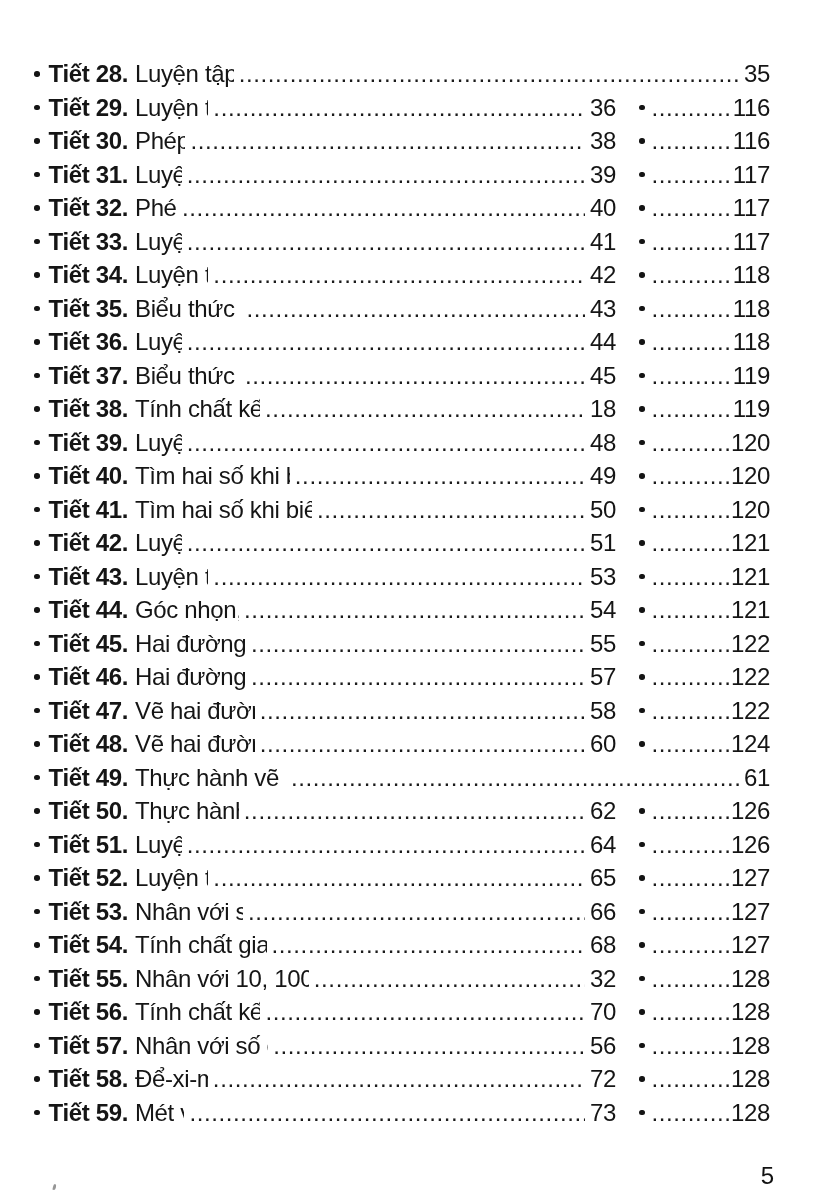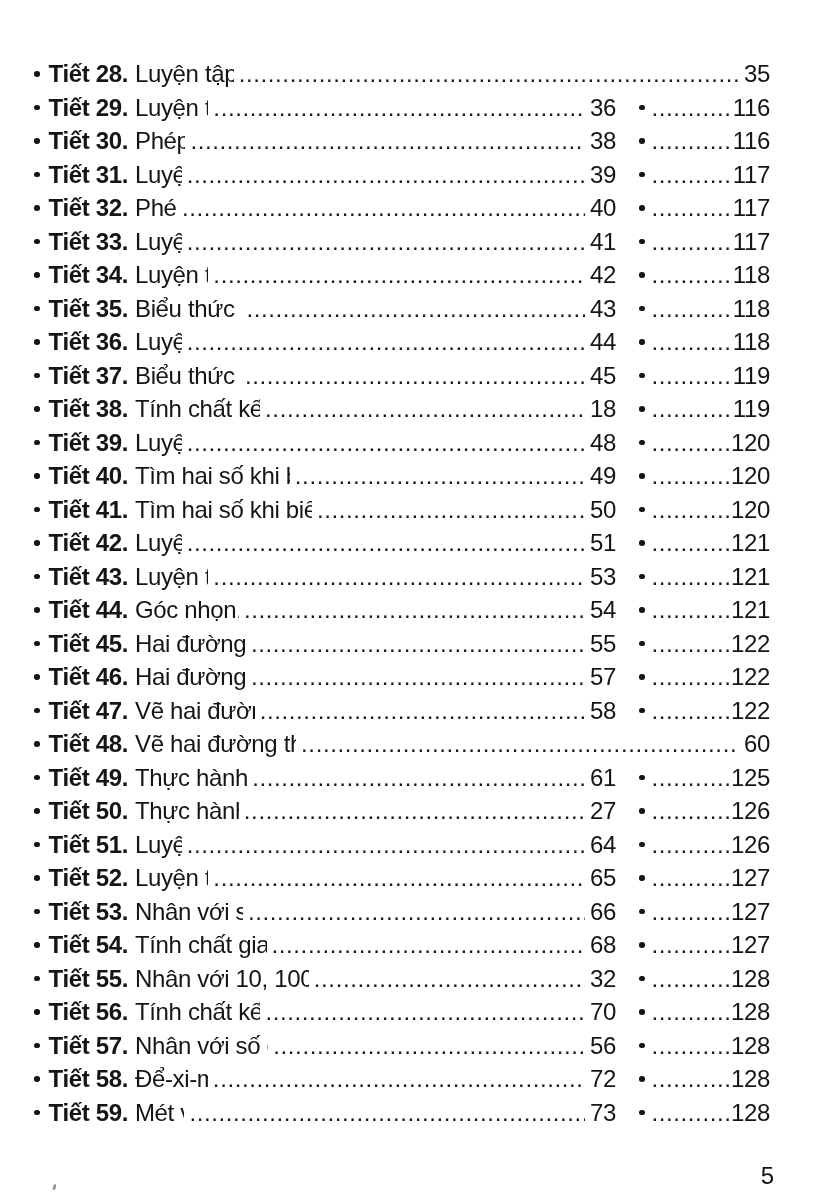--- a/index.html
+++ b/index.html
@@ -351,41 +351,41 @@
       <span class="apnum">122</span>
     </span>
   </div>
 
   <div class="row">
     <span class="bullet"></span>
     <span class="label">Tiết 48.</span>
     <span class="title">Vẽ hai đường thẳng song song</span>
     <span class="dots"></span>
     <span class="pnum">60</span>
+    <span class="answer">
+      <span class="bullet"></span>
+      <span class="dots"></span>
+      <span class="apnum">124</span>
+    </span>
   </div>
 
   <div class="row">
     <span class="bullet"></span>
     <span class="label">Tiết 49.</span>
     <span class="title">Thực hành vẽ hình chữ nhật</span>
     <span class="dots"></span>
     <span class="pnum">61</span>
-    <span class="answer">
-      <span class="bullet"></span>
-      <span class="dots"></span>
-      <span class="apnum">125</span>
-    </span>
   </div>
 
   <div class="row">
     <span class="bullet"></span>
     <span class="label">Tiết 50.</span>
     <span class="title">Thực hành vẽ hình vuông</span>
     <span class="dots"></span>
-    <span class="pnum">27</span>
+    <span class="pnum">62</span>
     <span class="answer">
       <span class="bullet"></span>
       <span class="dots"></span>
       <span class="apnum">126</span>
     </span>
   </div>
 
   <div class="row">
     <span class="bullet"></span>
     <span class="label">Tiết 51.</span>

